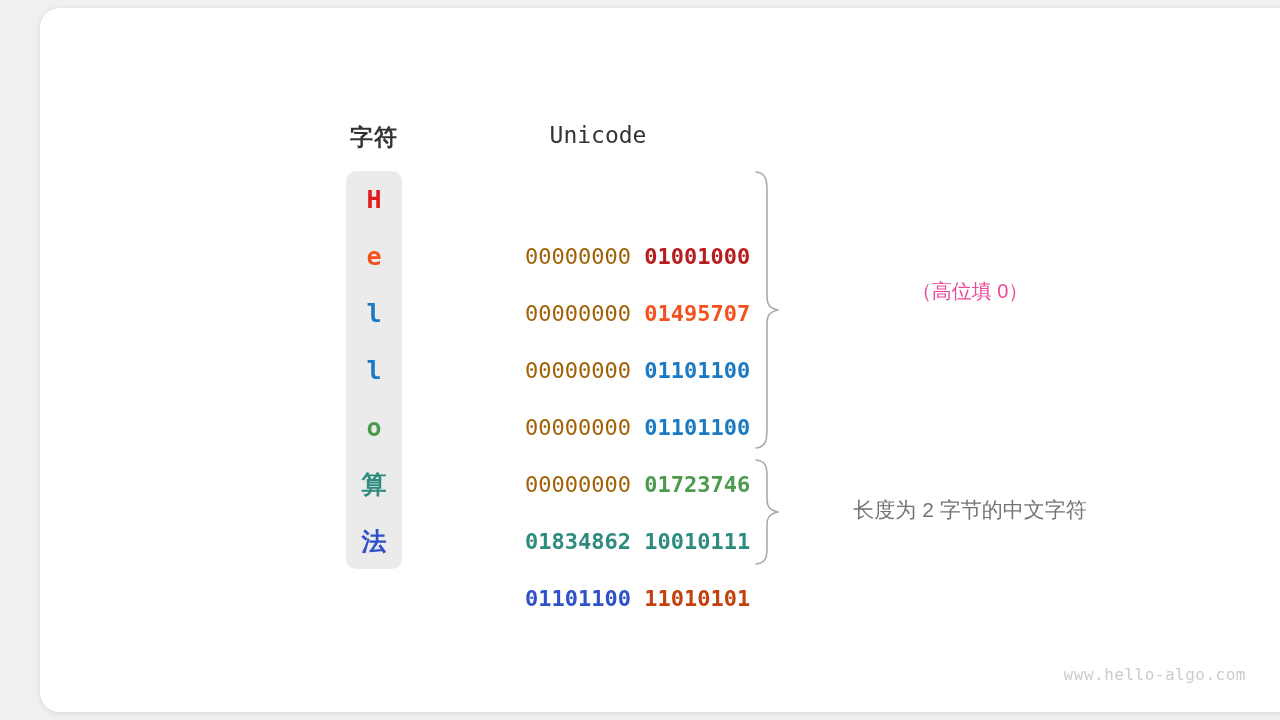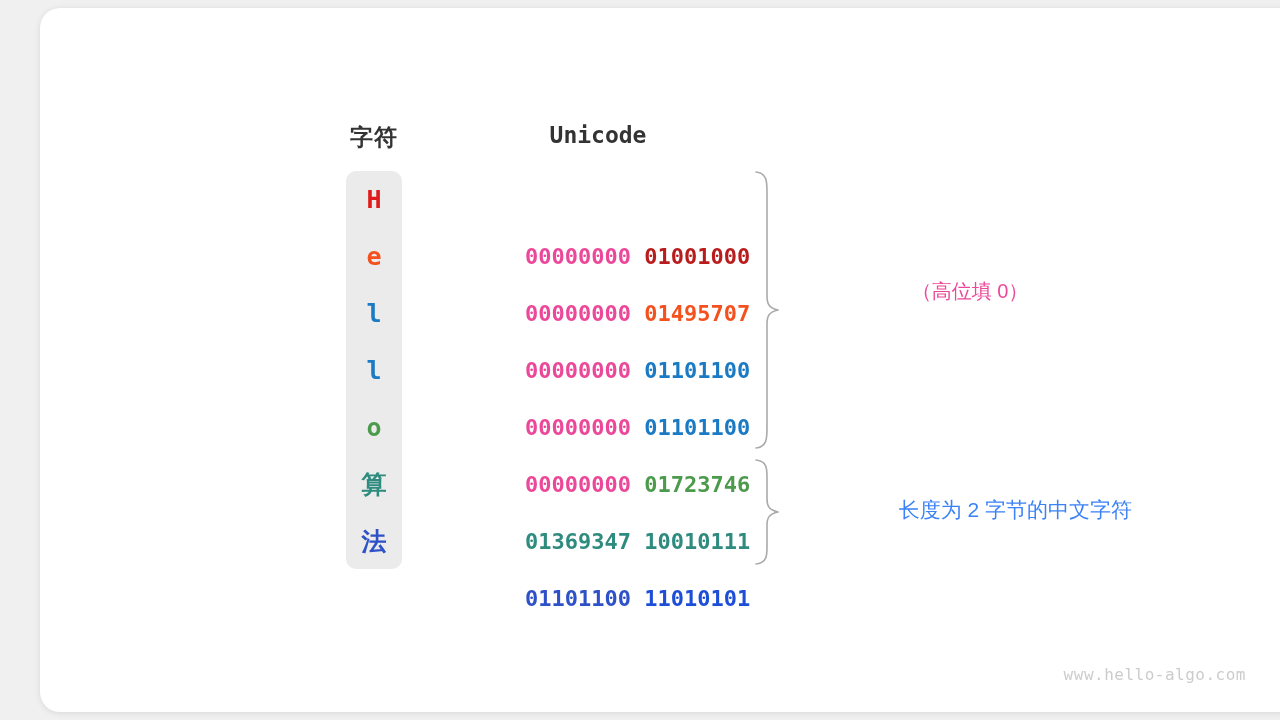--- a/index.html
+++ b/index.html
@@ -40,21 +40,21 @@
     letter-spacing: 1px;
   }
   #head-unicode {
     position: absolute;
     left: 432px;
     top: 114px;
     width: 252px;
     text-align: center;
     font-family: "DejaVu Sans Mono", "Liberation Mono", monospace;
     font-size: 23px;
-    font-weight: bold;
+    font-weight: normal;
     color: #333333;
   }
 
   
   #char-column {
     position: absolute;
     left: 306px;
     top: 163px;
     width: 56px;
     height: 398px;
@@ -77,22 +77,22 @@
     left: 432px;
     width: 252px;
     height: 57px;
     line-height: 57px;
     text-align: left;
     font-family: "DejaVu Sans Mono", "Liberation Mono", monospace;
     font-size: 22px;
     white-space: pre;
   }
   .bits-high {
-    color: #ec4899;
-    font-weight: bold;
+    color: #a16207;
+    font-weight: normal;
   }
   .bits-low {
     font-weight: bold;
   }
   .bits-high.sig {
     font-weight: bold;
   }
 
   
   .brace {
@@ -127,24 +127,23 @@
     line-height: 34px;
     white-space: pre;
   }
   #annot2 {
     left: 768px;
     top: 485px;
     width: 324px;
   }
   #annot2-line1 {
     font-size: 21px;
-    color: #3b82f6;
+    color: #737373;
     line-height: 34px;
     white-space: pre;
-    text-align: right;
   }
 
   
   #watermark {
     position: absolute;
     right: 58px;
     bottom: 28px;
     font-family: "DejaVu Sans Mono", "Liberation Mono", monospace;
     font-size: 16px;
     color: #cccccc;
@@ -181,26 +180,26 @@
     <span class="bits-high">00000000</span><span> </span><span class="bits-low" style="color: rgb(26, 122, 196);">01101100</span>
   </div>
 
   <div class="row-char" style="top: 391px; color: rgb(76, 154, 76);">o</div>
   <div class="row-bits" style="top:391px">
     <span class="bits-high">00000000</span><span> </span><span class="bits-low" style="color: rgb(76, 154, 76);">01723746</span>
   </div>
 
   <div class="row-char" style="top: 448px; color: rgb(46, 139, 126);">算</div>
   <div class="row-bits" style="top:448px">
-    <span class="bits-high sig" style="color: rgb(46, 139, 126);">01369347</span><span> </span><span class="bits-low" style="color: rgb(46, 139, 126);">10010111</span>
+    <span class="bits-high sig" style="color: rgb(46, 139, 126);">01834862</span><span> </span><span class="bits-low" style="color: rgb(46, 139, 126);">10010111</span>
   </div>
 
   <div class="row-char" style="top: 505px; color: rgb(46, 81, 200);">法</div>
   <div class="row-bits" style="top:505px">
-    <span class="bits-high sig" style="color: rgb(46, 81, 200);">01101100</span><span> </span><span class="bits-low" style="color: #1d4ed8;">11010101</span>
+    <span class="bits-high sig" style="color: rgb(46, 81, 200);">01101100</span><span> </span><span class="bits-low" style="color: #c2410c;">11010101</span>
   </div>
 
   <div class="brace" style="top:162px">
     <svg width="26" height="280" viewBox="0 0 26 280">
       <path d="M 2 2
                C 13 3, 13 12, 13 22
                L 13 126
                C 13 134, 15 138, 24 140
                C 15 142, 13 146, 13 154
                L 13 258

